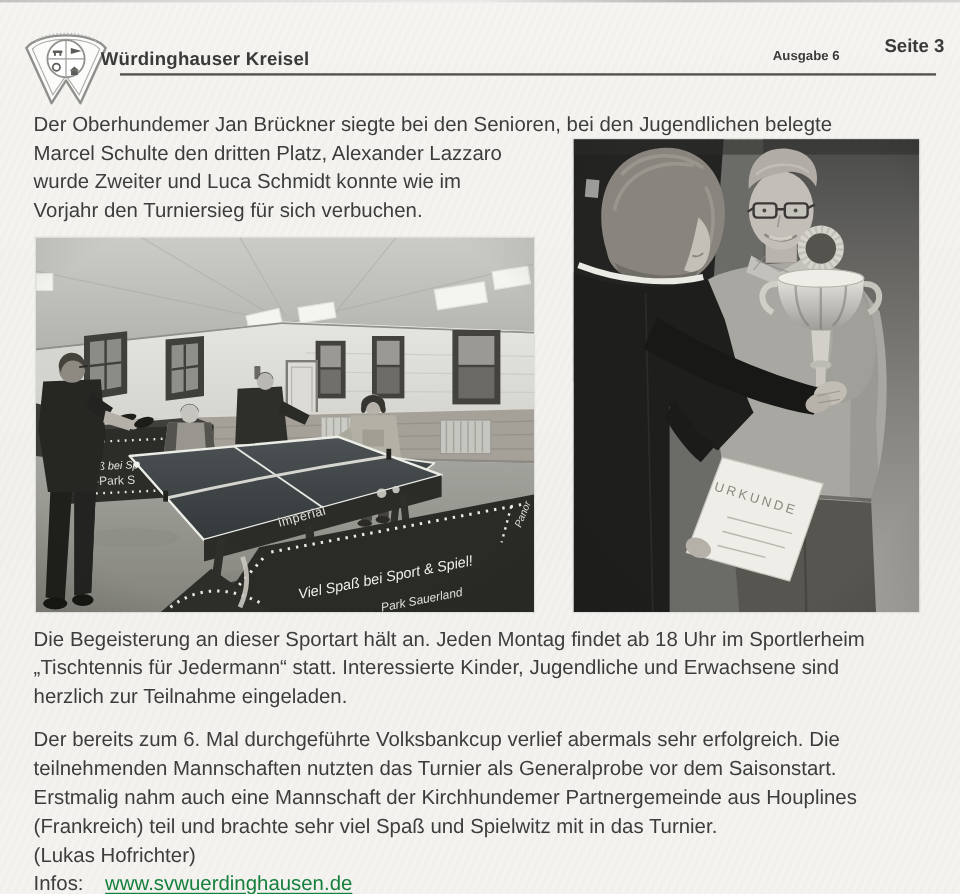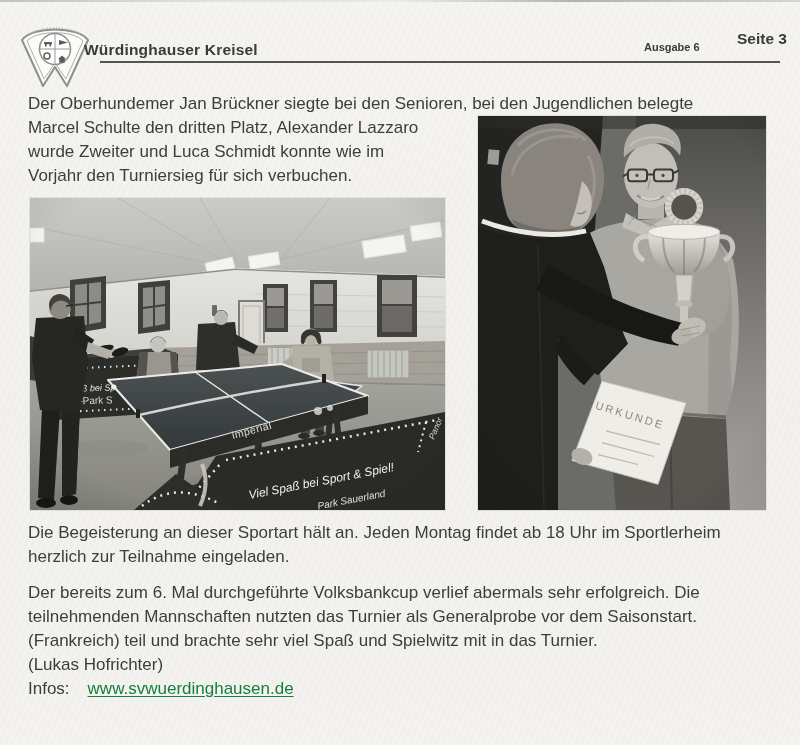--- a/index.html
+++ b/index.html
@@ -337,24 +337,26 @@
       </g>
       <path d="M172,266 q8,20 -2,42" stroke="#c9c7c0" stroke-width="4" fill="none" opacity="0.9"></path>
       <rect x="0" y="0" width="415" height="312" fill="url(#lpVin)"></rect>
     </svg>
   </figure>
 
   <div class="clear"></div>
 
   <p class="para-monday">
     <span class="tline">Die Begeisterung an dieser Sportart hält an. Jeden Montag findet ab 18 Uhr im Sportlerheim</span>
+    <span class="tline">„Tischtennis für Jedermann“ statt. Interessierte Kinder, Jugendliche und Erwachsene sind</span>
     <span class="tline">herzlich zur Teilnahme eingeladen.</span>
   </p>
 
   <div class="para-cup">
     <span class="tline">Der bereits zum 6. Mal durchgeführte Volksbankcup verlief abermals sehr erfolgreich. Die</span>
     <span class="tline">teilnehmenden Mannschaften nutzten das Turnier als Generalprobe vor dem Saisonstart.</span>
+    <span class="tline">Erstmalig nahm auch eine Mannschaft der Kirchhundemer Partnergemeinde aus Houplines</span>
     <span class="tline">(Frankreich) teil und brachte sehr viel Spaß und Spielwitz mit in das Turnier.</span>
     <span class="tline">(Lukas Hofrichter)</span>
     <span class="tline"><span>Infos:</span><a class="link">www.svwuerdinghausen.de</a></span>
   </div>
 
 </div>
 
 </body></html>

